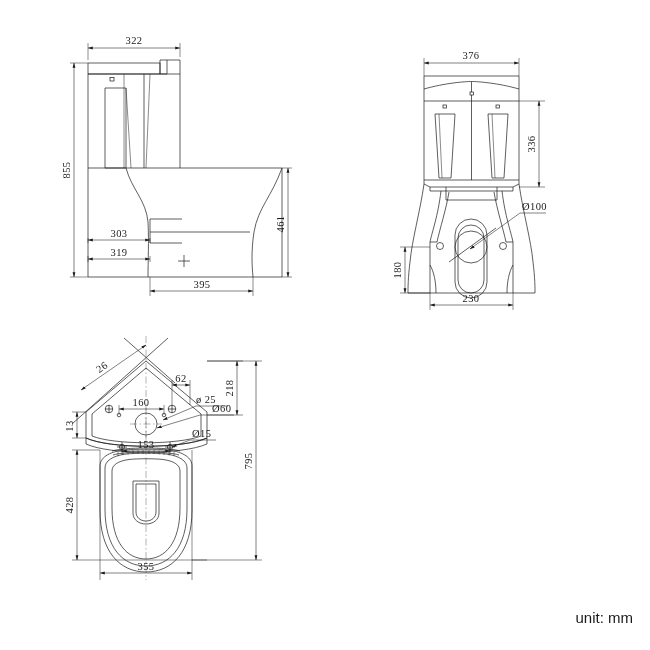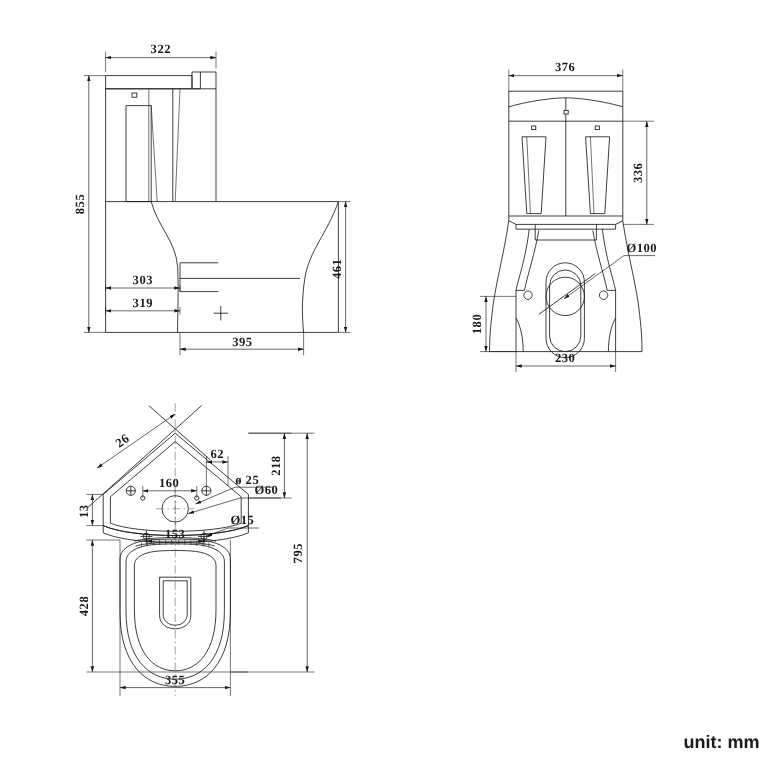--- a/index.html
+++ b/index.html
@@ -12,21 +12,20 @@
     height: 650px;
     font-family: "Liberation Serif", serif;
     position: relative;
     overflow: hidden;
   }
   #drawing-root {
     position: absolute;
     left: 0; top: 0;
     width: 650px;
     height: 650px;
-    font-weight: bold;
   }
   svg.cad {
     display: block;
     width: 650px;
     height: 650px;
   }
   .ln { stroke: #1a1a1a; stroke-width: 0.7; fill: none; stroke-linecap: butt; }
   .ln-thin { stroke: #2b2b2b; stroke-width: 0.55; fill: none; }
   .dim { stroke: #1a1a1a; stroke-width: 0.55; fill: none; }
   .ext { stroke: #1a1a1a; stroke-width: 0.5; fill: none; }

